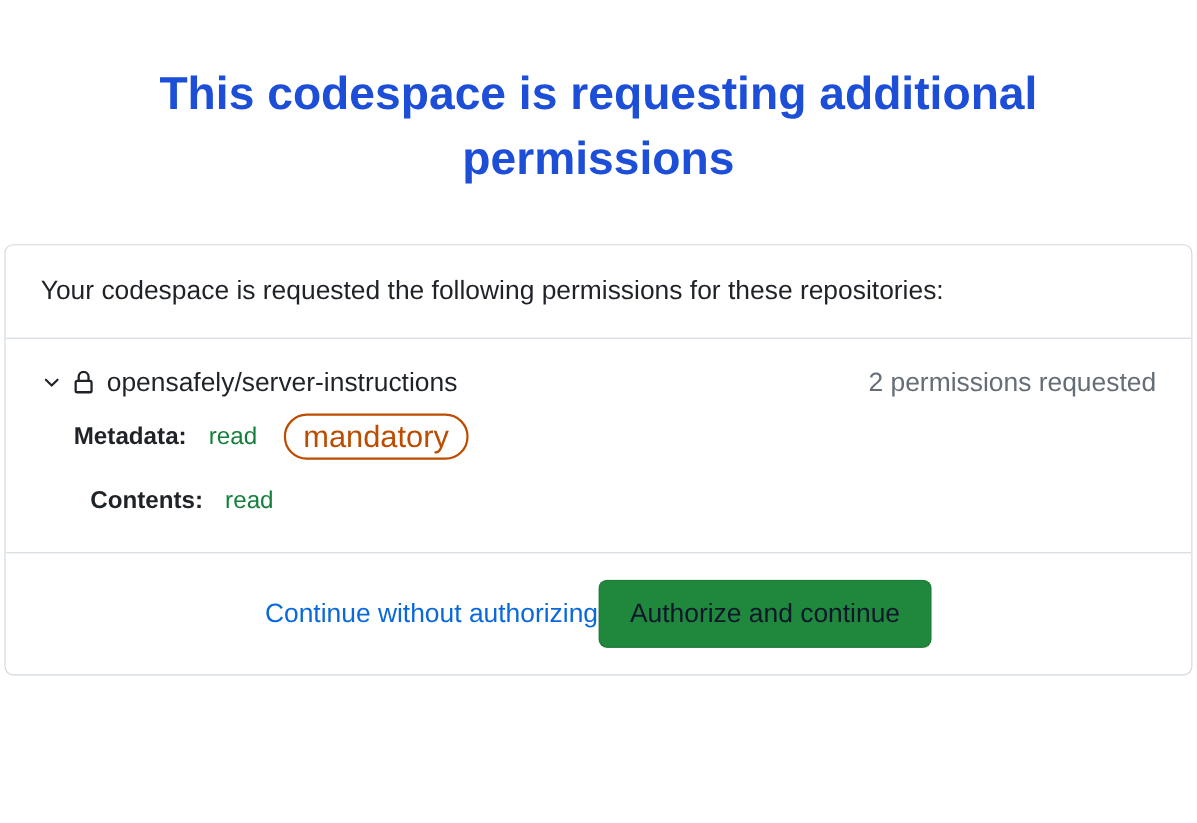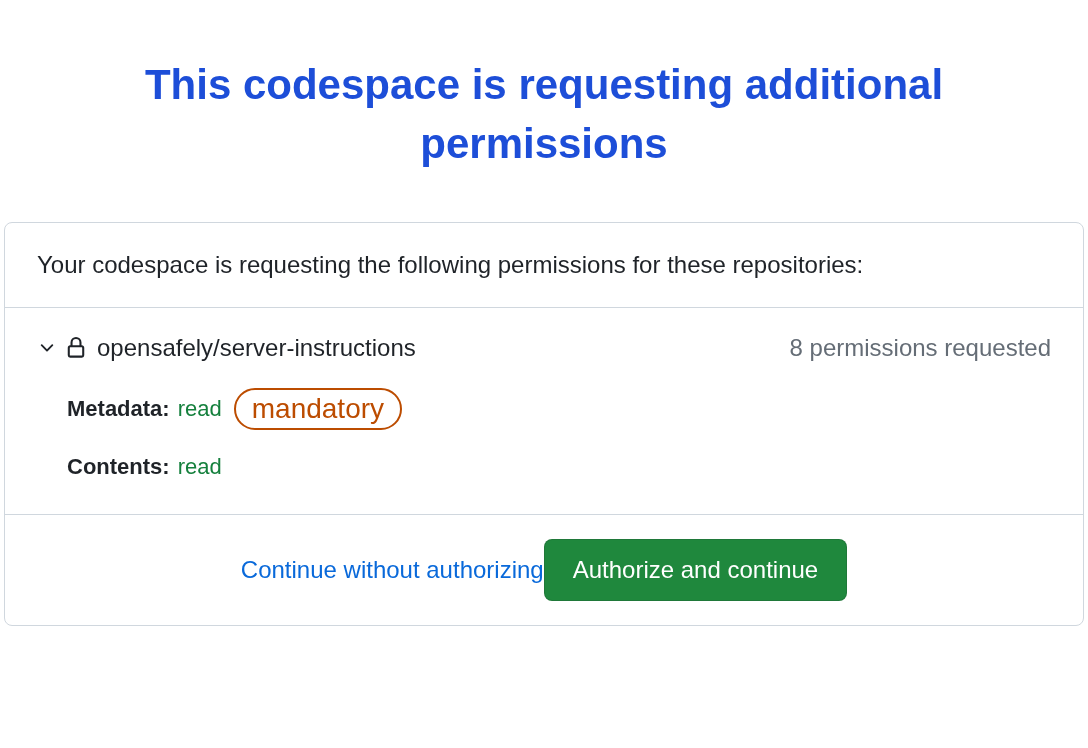--- a/index.html
+++ b/index.html
@@ -39,21 +39,21 @@
       color: #1f2328;
       border-bottom: 1px solid #d0d7de;
     }
     .repo-section {
       padding: 26px 32px 34px;
     }
     .repo-header {
       display: flex;
       align-items: center;
       justify-content: space-between;
-      margin-bottom: 26px;
+      margin-bottom: 14px;
     }
     .repo-left {
       display: flex;
       align-items: center;
       gap: 6px;
     }
     .chevron-icon {
       width: 20px;
       height: 20px;
       display: flex;
@@ -89,24 +89,25 @@
       color: #656d76;
     }
     .perm-list {
       padding-left: 30px;
     }
     .perm-row {
       font-size: 22px;
       margin-bottom: 24px;
       display: flex;
       align-items: center;
-      gap: 8px;
+      gap: 20px;
     }
     .perm-row:last-child {
       margin-bottom: 0;
+      margin-left: 15px;
     }
     .perm-label {
       font-weight: 600;
       color: #1f2328;
     }
     .perm-value {
       color: #15803d;
     }
     .badge {
       display: inline-block;
@@ -128,55 +129,55 @@
     .link-button {
       color: #0969da;
       font-size: 24px;
       cursor: pointer;
       background: none;
       border: none;
       font-family: inherit;
     }
     .primary-button {
       background: #1f883d;
-      color: #ffffff;
+      color: #0f172a;
       border: 1px solid rgba(31,35,40,0.15);
       border-radius: 8px;
       padding: 16px 28px;
       font-size: 24px;
       font-weight: 500;
       cursor: pointer;
       font-family: inherit;
     }
   </style>
 </head>
 <body>
 
 <div class="container">
   <h1 class="page-title">This codespace is requesting additional permissions</h1>
 
   <div class="card">
-    <div class="card-header">Your codespace is requesting the following permissions for these repositories:</div>
+    <div class="card-header">Your codespace is requested the following permissions for these repositories:</div>
 
     <div class="repo-section">
       <div class="repo-header">
         <div class="repo-left">
           <span class="chevron-icon">
             <svg viewBox="0 0 16 16">
                 <path d="M12.78 5.22a.749.749 0 0 1 0 1.06l-4.25 4.25a.749.749 0 0 1-1.06 0L3.22 6.28a.749.749 0 1 1 1.06-1.06L8 8.94l3.72-3.72a.749.749 0 0 1 1.06 0Z"></path>
               </svg>
           </span>
           <span class="lock-icon">
             <svg viewBox="0 0 16 16">
                 <path d="M4 4a4 4 0 0 1 8 0v2h.25c.966 0 1.75.784 1.75 1.75v5.5A1.75 1.75 0 0 1 12.25 15h-8.5A1.75 1.75 0 0 1 2 13.25v-5.5C2 6.784 2.784 6 3.75 6H4Zm8.25 3.5h-8.5a.25.25 0 0 0-.25.25v5.5c0 .138.112.25.25.25h8.5a.25.25 0 0 0 .25-.25v-5.5a.25.25 0 0 0-.25-.25ZM10.5 6V4a2.5 2.5 0 1 0-5 0v2Z"></path>
               </svg>
           </span>
           <span class="repo-name">opensafely/server-instructions</span>
         </div>
-        <span class="perm-count">8 permissions requested</span>
+        <span class="perm-count">2 permissions requested</span>
       </div>
 
       <div class="perm-list">
         <div class="perm-row">
           <span class="perm-label">Metadata:</span>
           <span class="perm-value">read</span>
           <span class="badge">mandatory</span>
         </div>
         <div class="perm-row">
           <span class="perm-label">Contents:</span>

